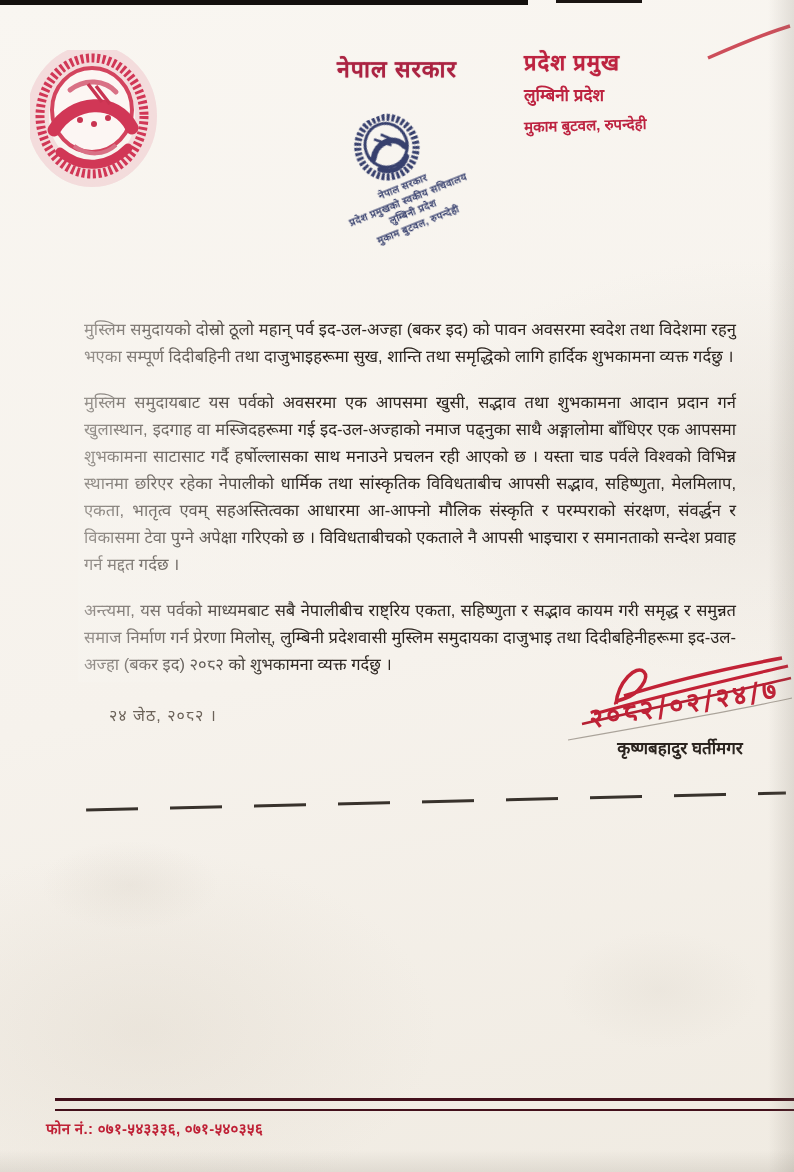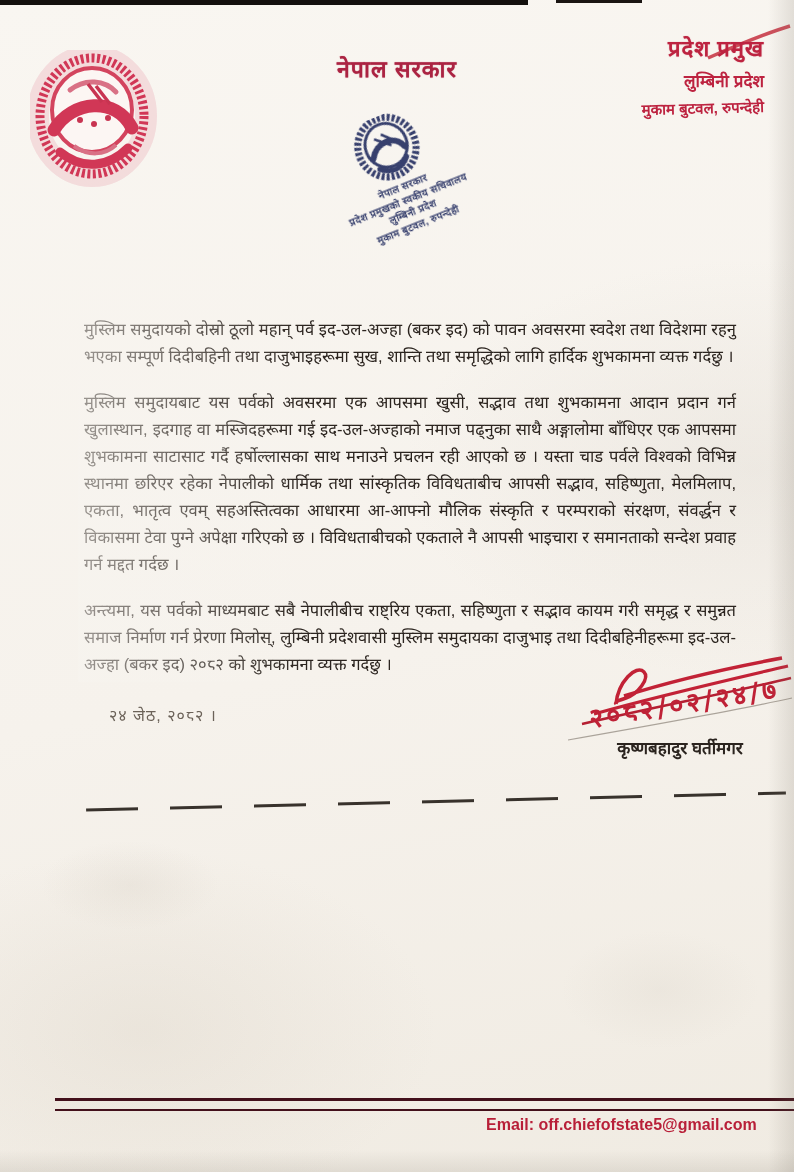--- a/index.html
+++ b/index.html
@@ -23,21 +23,21 @@
     background:linear-gradient(0deg,rgba(120,112,100,.14),transparent);pointer-events:none;}
 
   
   .scan-bar-1{position:absolute;left:0;top:0;width:528px;height:5px;background:#14100e;}
   .scan-bar-2{position:absolute;left:556px;top:0;width:86px;height:3px;background:#1a1512;}
 
   
   .gov-title{position:absolute;left:0;top:52px;width:100%;text-align:center;
     font-size:23px;font-weight:bold;color:#ab2342;letter-spacing:1px;
     text-shadow:0 0 1px rgba(171,35,66,.6);}
-  .head-right{position:absolute;right:30px;top:32px;width:240px;text-align:right;color:#bd2340;}
+  .head-right{position:absolute;right:30px;top:46px;width:240px;text-align:left;color:#bd2340;}
   .head-right .l1{font-size:22px;font-weight:bold;letter-spacing:1px;text-shadow:0 0 1px rgba(189,35,64,.55);}
   .head-right .l2{font-size:17px;font-weight:bold;margin-top:7px;}
   .head-right .l3{font-size:15px;font-weight:bold;margin-top:7px;transform:rotate(-1.5deg);}
 
   .red-emblem{position:absolute;left:30px;top:50px;width:128px;height:150px;
     filter:blur(.5px);opacity:.95;}
 
   .blue-stamp{position:absolute;left:308px;top:112px;width:190px;height:150px;
     transform:rotate(-22deg);color:#273163;opacity:.92;filter:blur(.3px);}
   .blue-stamp .lines{text-align:center;font-weight:bold;font-size:10px;line-height:13.5px;
@@ -144,19 +144,19 @@
     <path d="M126,44 C170,30 230,16 284,6" fill="none" stroke="#c22236" stroke-width="3.5"></path>
     <path d="M96,62 C160,44 230,28 290,14" fill="none" stroke="#c22236" stroke-width="3"></path>
     <path d="M84,72 C160,54 236,40 293,26" fill="none" stroke="#b51f32" stroke-width="2.5"></path>
     <path d="M70,88 C150,74 240,58 294,46" fill="none" stroke="#8a8278" stroke-width="1.2" opacity=".7"></path>
   </svg>
   <div class="sig-date">२०८२/०२/२४/७</div>
   <div class="sig-name">कृष्णबहादुर घर्तीमगर</div>
   <div class="dash-line"></div>
 
   <div class="footer-rule"></div>
-  <div class="footer-email">Email: off.chiefofstate5@gmail.com</div>
+  <div class="footer-phone">फोन नं.: ०७१-५४३३३६, ०७१-५४०३५६</div>
 
   <div class="edge-shade"></div>
   <div class="bottom-shade"></div>
   <div class="smudge" style="left:40px;top:840px;width:180px;height:90px;background:radial-gradient(ellipse,rgba(190,180,165,.15),transparent 70%);"></div>
   <div class="smudge" style="left:560px;top:930px;width:200px;height:120px;background:radial-gradient(ellipse,rgba(190,180,165,.12),transparent 70%);"></div>
 </div>
 
 </body></html>

